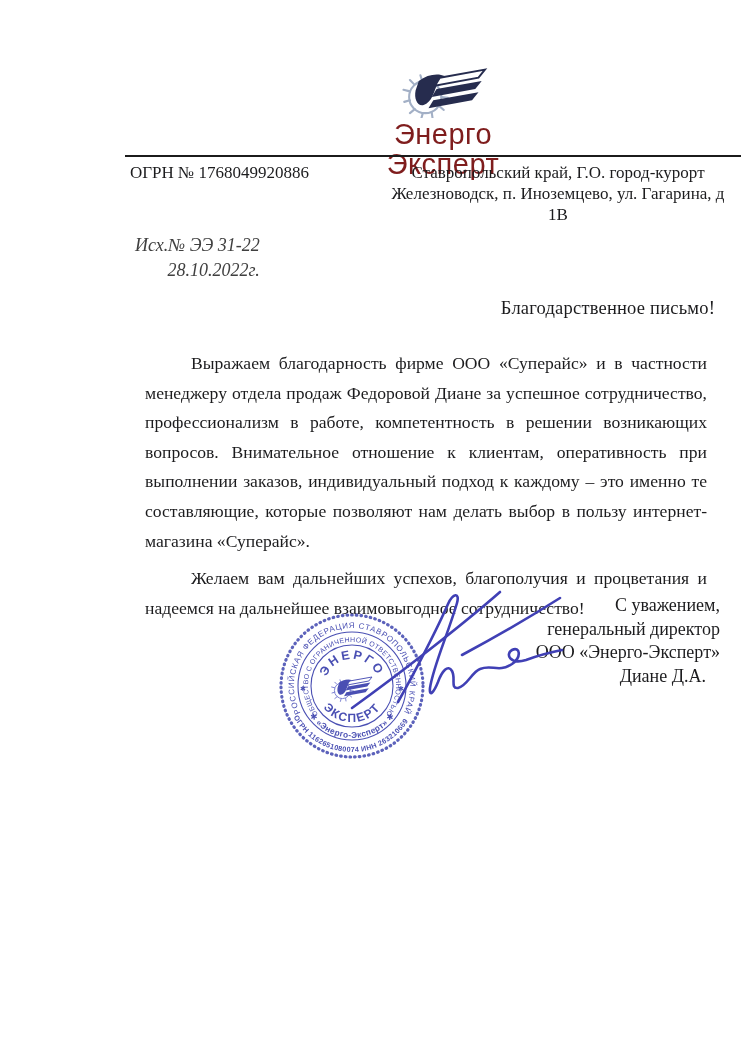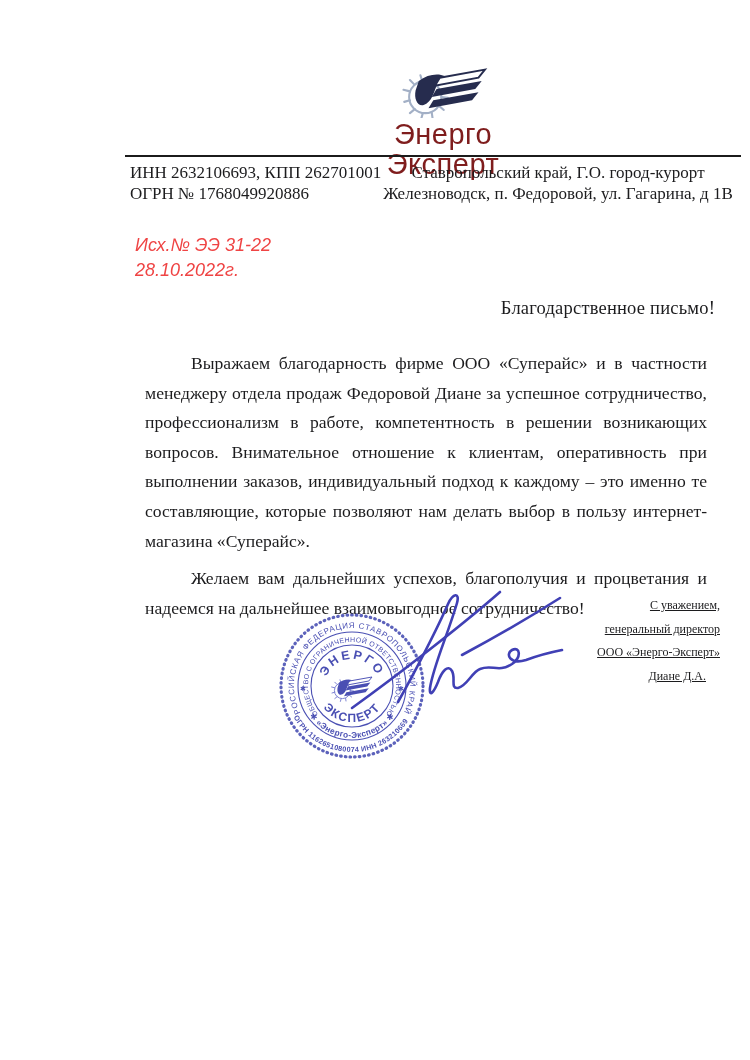--- a/index.html
+++ b/index.html
@@ -20,35 +20,35 @@
     position:absolute;left:130px;top:162px;width:300px;
     font-size:17px;line-height:21px;white-space:nowrap;
   }
   .hdr-right{
     position:absolute;left:382px;top:162px;width:352px;text-align:center;
     font-size:17px;line-height:21px;
   }
   
   .ref{
     position:absolute;left:135px;top:233px;
-    font-family:Liberation Sans, sans-serif;
-    font-style:italic;font-size:18px;line-height:25px;color:#ef4444;
+    font-family:Liberation Serif, serif;
+    font-style:italic;font-size:18px;line-height:25px;color:#404040;text-align:right;
   }
   
   .letter{position:absolute;left:137px;top:298px;width:578px;}
   .letter h1{
     margin:0 0 30px 0;font-size:18.5px;font-weight:400;text-align:right;letter-spacing:.2px;
   }
   .letter p{
     margin:8px;font-size:17.6px;line-height:29.6px;text-align:justify;text-indent:46px;
   }
   
   .signoff{
     position:absolute;right:30px;top:594px;width:320px;text-align:right;
-    font-size:12px;line-height:23.6px;text-decoration:underline;
+    font-size:18px;line-height:23.6px;
   }
   .signoff .l4{padding-right:14px;}
   
   .stamp{position:absolute;left:277px;top:611px;opacity:.92;z-index:2;}
   .stamp text{font-family:"Liberation Sans","DejaVu Sans",sans-serif;fill:#3b41ad;}
   .signature{position:absolute;left:320px;top:570px;z-index:3;}
 </style>
 </head>
 <body>
 
@@ -67,26 +67,25 @@
         <path d="M -3,-10 L 25,-15 L 21,-10 L -6,-5 Z" fill="#ffffff" stroke="#262c4e" stroke-width="1.2"></path>
         <path d="M -5,-3 L 23,-8 L 19,-3 L -8,2 Z" fill="#262c4e"></path>
         <path d="M -7,4 L 21,-1 L 17,4 L -10,9 Z" fill="#262c4e"></path>
       </g>
     </svg>
     <div class="company-name">Энерго Эксперт</div>
   </div>
 
   <div class="rule"></div>
   <div class="hdr-left">
-    <div>ИНН 2632106693, КПП 262701001</div>
     <div>ОГРН № 1768049920886</div>
   </div>
   <div class="hdr-right">
     <div>Ставропольский край, Г.О. город-курорт</div>
-    <div>Железноводск, п. Федоровой, ул. Гагарина, д 1В</div>
+    <div>Железноводск, п. Иноземцево, ул. Гагарина, д 1В</div>
   </div>
 
   <div class="ref">
     <div>Исх.№ ЭЭ 31-22</div>
     <div>28.10.2022г.</div>
   </div>
 
   <div class="letter">
     <h1>Благодарственное письмо!</h1>
     <p>Выражаем благодарность фирме ООО «Суперайс» и в частности менеджеру отдела продаж Федоровой Диане за успешное сотрудничество, профессионализм в работе, компетентность в решении возникающих вопросов. Внимательное отношение к клиентам, оперативность при выполнении заказов, индивидуальный подход к каждому – это именно те составляющие, которые позволяют нам делать выбор в пользу интернет-магазина «Суперайс».</p>

